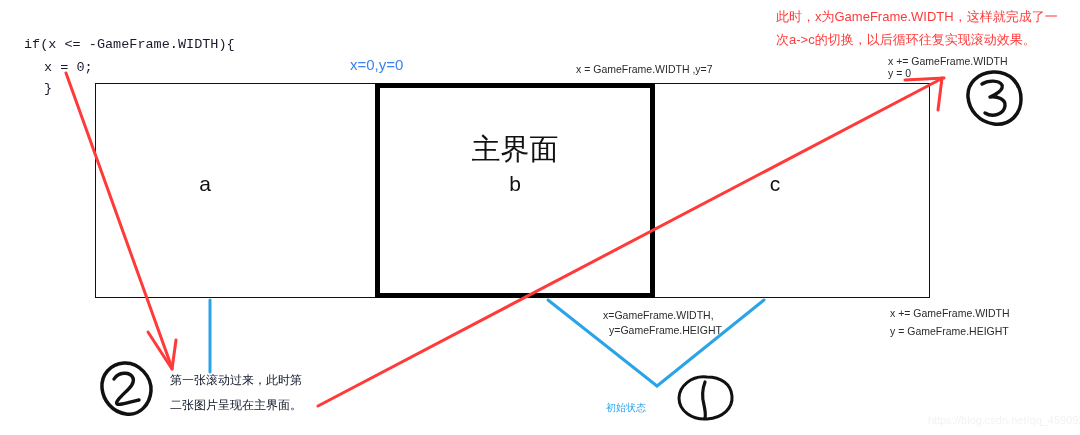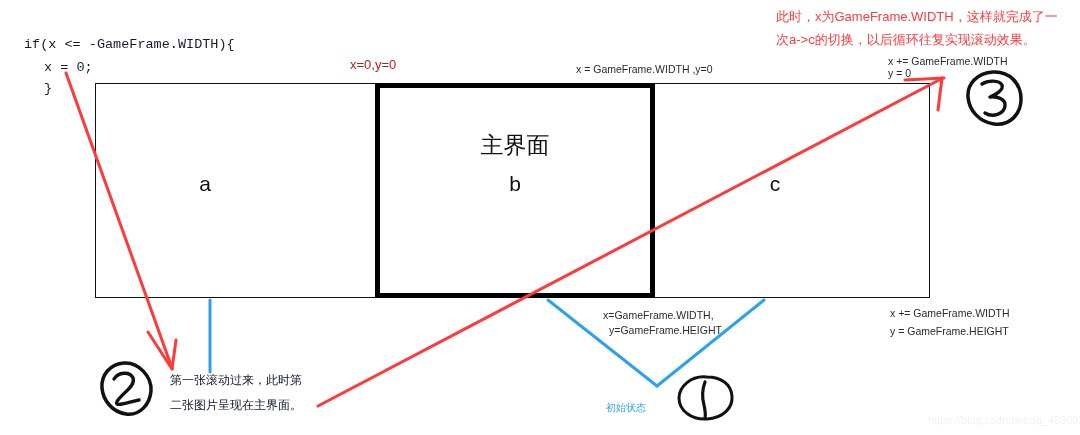--- a/index.html
+++ b/index.html
@@ -38,22 +38,22 @@
   }
   .lbl {
     position: absolute;
     color: #2b2b2b;
     font-size: 10.5px;
     line-height: 15px;
     white-space: pre;
   }
   .lbl-med {
     position: absolute;
-    color: #b91c1c;
-    font-size: 13px;
+    color: #3b82f6;
+    font-size: 15px;
     line-height: 17px;
     white-space: pre;
   }
   .note-red {
     position: absolute;
     color: #ff3a3a;
     font-size: 13px;
     line-height: 23px;
     white-space: pre;
   }
@@ -75,21 +75,21 @@
   .cell-letter {
     position: absolute;
     color: #111;
     font-size: 21px;
     text-align: center;
     white-space: pre;
   }
   .cell-title {
     position: absolute;
     color: #111;
-    font-size: 23px;
+    font-size: 29px;
     text-align: center;
     white-space: pre;
   }
 
   .watermark {
     position: absolute;
     color: #f2f2f2;
     font-size: 11px;
     white-space: pre;
   }
@@ -126,21 +126,21 @@
 
   <div class="cell-letter" style="left:175px; top:172px; width:60px;">a</div>
 
   <div class="cell-title" style="left:435px; top:130px; width:160px;">主界面</div>
   <div class="cell-letter" style="left:485px; top:172px; width:60px;">b</div>
 
   <div class="cell-letter" style="left:745px; top:172px; width:60px;">c</div>
 
   <div class="lbl-med" style="left:350px; top:56px;">x=0,y=0</div>
 
-  <div class="lbl" style="left:576px; top:62px;">x = GameFrame.WIDTH ,y=0</div>
+  <div class="lbl" style="left:576px; top:62px;">x = GameFrame.WIDTH ,y=7</div>
 
   <div class="lbl" style="left:888px; top:54px;">x += GameFrame.WIDTH</div>
   <div class="lbl" style="left:888px; top:66px;">y = 0</div>
 
 
   <div class="lbl" style="left:595px; top:308px;margin-left:8px;">x=GameFrame.WIDTH,</div>
   <div class="lbl" style="left:609px; top:323px;">y=GameFrame.HEIGHT</div>
 
   <div class="lbl" style="left:890px; top:306px;">x += GameFrame.WIDTH</div>
   <div class="lbl" style="left:890px; top:324px;">y = GameFrame.HEIGHT</div>

